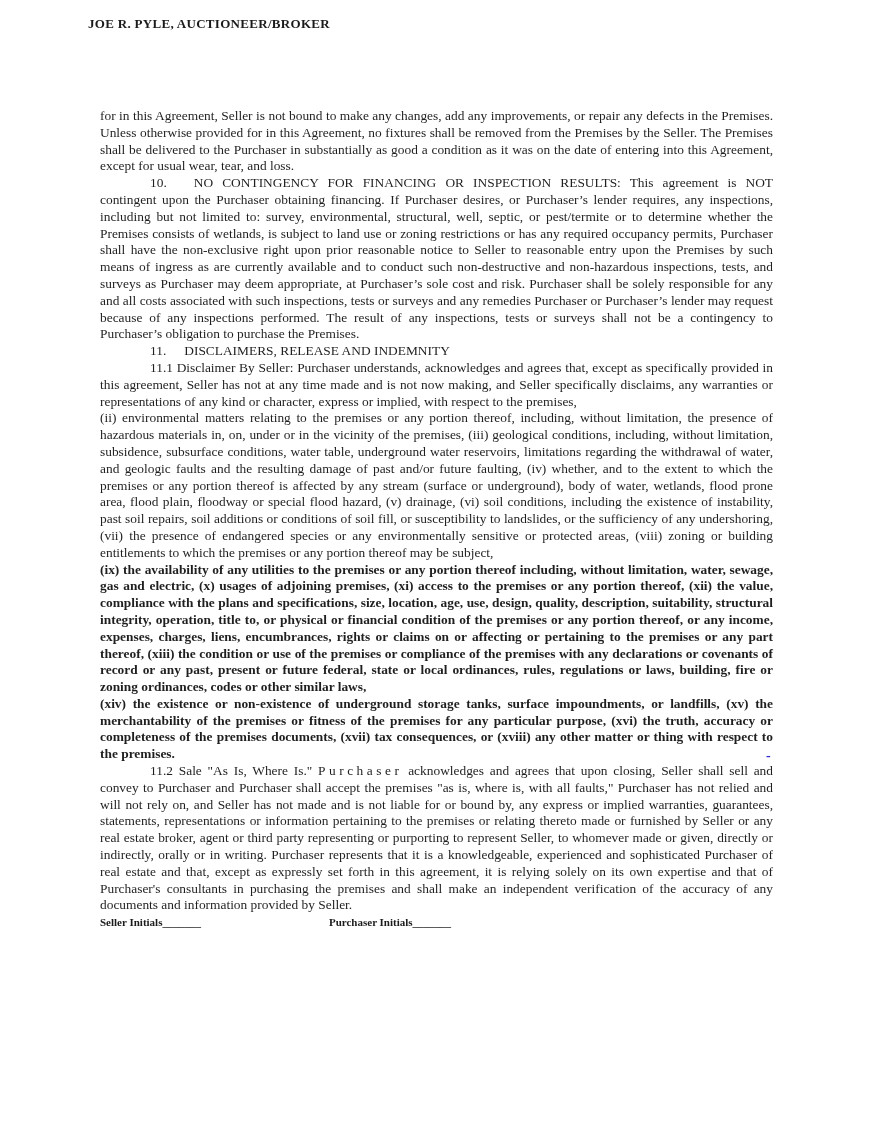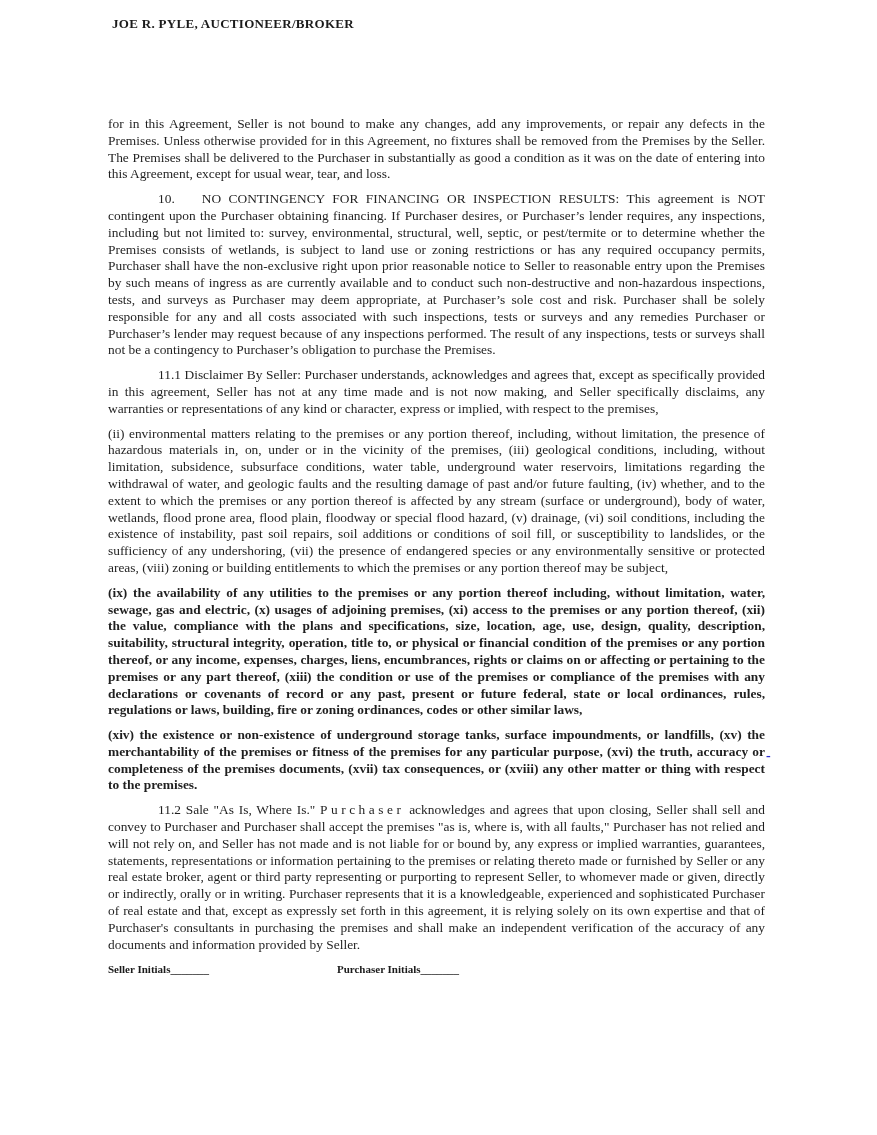--- a/index.html
+++ b/index.html
@@ -2,28 +2,28 @@
 <html><head>
 <meta charset="utf-8">
 <style>
   html, body { margin:0; padding:0; background:#ffffff; }
   .page {
     position:relative; width:877px; height:1135px; background:#ffffff;
     font-family:"Liberation Serif","DejaVu Serif",serif; color:#212121;
     overflow:hidden;
   }
   .doc-header {
-    position:absolute; top:16px; left:112px;
+    position:absolute; top:16px; left:88px;
     font-weight:bold; font-size:13px; letter-spacing:0.3px; color:#1b1b1b;
   }
   .content {
     position:absolute; top:108px; left:100px; width:673px;
     font-size:13.4px; line-height:16.8px; text-align:justify; color:#1f1f1f;
   }
-  .content p { margin:8px; }
+  .content p { margin:0; }
   .indent { text-indent:50px; }
   .tab-a { display:inline-block; width:27px; }
   .tab-b { display:inline-block; width:18px; }
   .u { text-underline-offset:2px; }
   .num { white-space:nowrap; }
   .cl2 { margin-left:11px; }
   .cl9 { margin-left:5px;font-weight:bold; }
   .mt-s10 { margin-top:19px; }
   .mt-s11 { margin-top:32px; }
   .mt-s111 { margin-top:17px; }
@@ -45,20 +45,21 @@
 <div class="page">
 
   <div class="doc-header">JOE R. PYLE, AUCTIONEER/BROKER</div>
 
   <div class="content">
 
     <p>for in this Agreement, Seller is not bound to make any changes, add any improvements, or repair any defects in the Premises. Unless otherwise provided for in this Agreement, no fixtures shall be removed from the Premises by the Seller. The Premises shall be delivered to the Purchaser in substantially as good a condition as it was on the date of entering into this Agreement, except for usual wear, tear, and loss.</p>
 
     <p class="indent mt-s10"><span class="num">10.</span><span class="tab-a"></span><span class="u">NO CONTINGENCY FOR FINANCING OR INSPECTION RESULTS</span><span>: This agreement is NOT contingent upon the Purchaser obtaining financing. If Purchaser desires, or Purchaser’s lender requires, any inspections, including but not limited to: survey, environmental, structural, well, septic, or pest/termite or to determine whether the Premises consists of wetlands, is subject to land use or zoning restrictions or has any required occupancy permits, Purchaser shall have the non-exclusive right upon prior reasonable notice to Seller to reasonable entry upon the Premises by such means of ingress as are currently available and to conduct such non-destructive and non-hazardous inspections, tests, and surveys as Purchaser may deem appropriate, at Purchaser’s sole cost and risk. Purchaser shall be solely responsible for any and all costs associated with such inspections, tests or surveys and any remedies Purchaser or Purchaser’s lender may request because of any inspections performed. The result of any inspections, tests or surveys shall not be a contingency to Purchaser’s obligation to purchase the Premises.</span></p>
 
+    <p class="indent mt-s11"><span class="num">11.</span><span class="tab-b"></span><span class="u">DISCLAIMERS, RELEASE AND INDEMNITY</span></p>
 
     <p class="indent mt-s111"><span class="num">11.1</span> <span class="u">Disclaimer By Seller:</span> <span>Purchaser understands, acknowledges and agrees that, except as specifically provided in this agreement, Seller has not at any time made and is not now making, and Seller specifically disclaims, any warranties or representations of any kind or character, express or implied, with respect to the premises,</span><br>
     </p>
 
     <p class="cl2">(ii) environmental matters relating to the premises or any portion thereof, including, without limitation, the presence of hazardous materials in, on, under or in the vicinity of the premises, (iii) geological conditions, including, without limitation, subsidence, subsurface conditions, water table, underground water reservoirs, limitations regarding the withdrawal of water, and geologic faults and the resulting damage of past and/or future faulting, (iv) whether, and to the extent to which the premises or any portion thereof is affected by any stream (surface or underground), body of water, wetlands, flood prone area, flood plain, floodway or special flood hazard, (v) drainage, (vi) soil conditions, including the existence of instability, past soil repairs, soil additions or conditions of soil fill, or susceptibility to landslides, or the sufficiency of any undershoring, (vii) the presence of endangered species or any environmentally sensitive or protected areas, (viii) zoning or building entitlements to which the premises or any portion thereof may be subject,</p>
 
     <p class="cl9 mt-s111">(ix) the availability of any utilities to the premises or any portion thereof including, without limitation, water, sewage, gas and electric, (x) usages of adjoining premises, (xi) access to the premises or any portion thereof, (xii) the value, compliance with the plans and specifications, size, location, age, use, design, quality, description, suitability, structural integrity, operation, title to, or physical or financial condition of the premises or any portion thereof, or any income, expenses, charges, liens, encumbrances, rights or claims on or affecting or pertaining to the premises or any part thereof, (xiii) the condition or use of the premises or compliance of the premises with any declarations or covenants of record or any past, present or future federal, state or local ordinances, rules, regulations or laws, building, fire or zoning ordinances, codes or other similar laws,</p>
 
     <p class="cl9">(xiv) the existence or non-existence of underground storage tanks, surface impoundments, or landfills, (xv) the merchantability of the premises or fitness of the premises for any particular purpose, (xvi) the truth, accuracy or completeness of the premises documents, (xvii) tax consequences, or (xviii) any other matter or thing with respect to the premises.</p>
 

